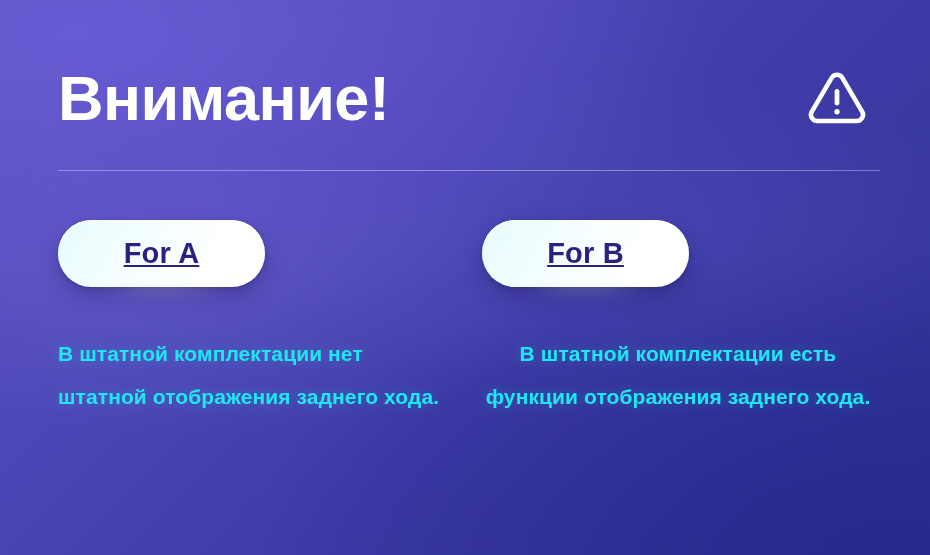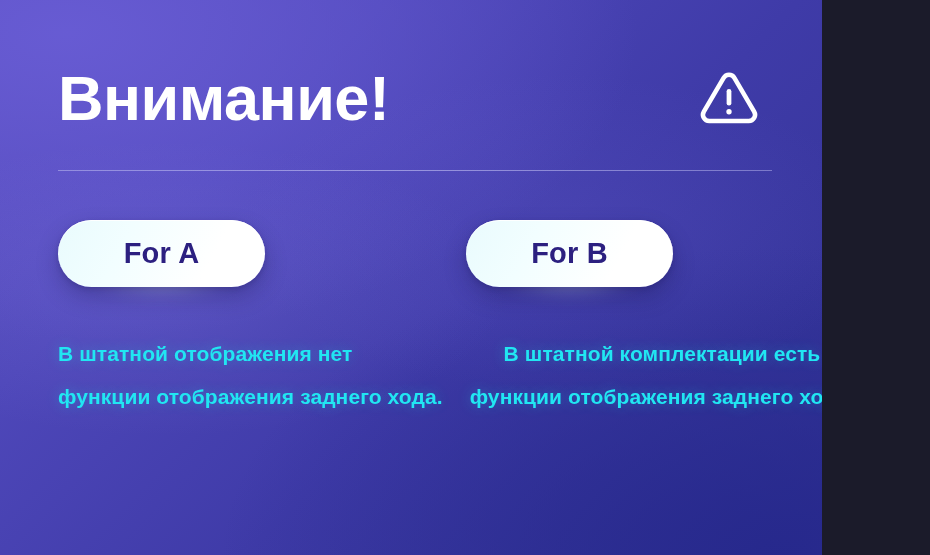--- a/index.html
+++ b/index.html
@@ -2,21 +2,21 @@
 <html><head>
 <meta charset="utf-8">
 <style>
   html, body {
     margin: 0;
     padding: 0;
     background: #1b1b2a;
   }
   .slide {
     position: relative;
-    width: 822px;
+    width: 930px;
     height: 555px;
     overflow: hidden;
     font-family: "Liberation Sans", sans-serif;
     background:
       radial-gradient(120% 95% at 8% 6%, rgba(104,92,212,0.95) 0%, rgba(104,92,212,0.0) 58%),
       radial-gradient(110% 90% at 95% 100%, rgba(38,40,140,0.95) 0%, rgba(38,40,140,0.0) 62%),
       linear-gradient(135deg, #5a4fc0 0%, #4e47b9 28%, #3f3ba8 58%, #2f3192 100%);
   }
   .slide::after {
     content: "";
@@ -120,20 +120,21 @@
       0 2px 5px rgba(20,18,70,0.18),
       inset 0 1px 0 rgba(255,255,255,0.9);
     cursor: pointer;
   }
   .pill-label {
     color: #2c2080;
     font-size: 29px;
     font-weight: 700;
     letter-spacing: 0.2px;
     line-height: 1;
+    text-decoration: underline;
   }
 
   .body-text {
     margin: 0;
     padding-top: 45px;
     width: 392px;
     color: #21e6f2;
     font-size: 21px;
     font-weight: 700;
     line-height: 43px;
@@ -163,21 +164,21 @@
 
   <div class="columns">
 
     <div class="col col-a">
       <div class="pill-wrap">
         <div class="pill-glow"></div>
         <button class="pill">
           <span class="pill-label">For A</span>
         </button>
       </div>
-      <p class="body-text">В штатной отображения нет функции отображения заднего хода.</p>
+      <p class="body-text">В штатной комплектации нет штатной отображения заднего хода.</p>
     </div>
 
     <div class="col col-b">
       <div class="pill-wrap">
         <div class="pill-glow"></div>
         <button class="pill">
           <span class="pill-label">For B</span>
         </button>
       </div>
       <p class="body-text">В штатной комплектации есть функции отображения заднего хода.</p>

